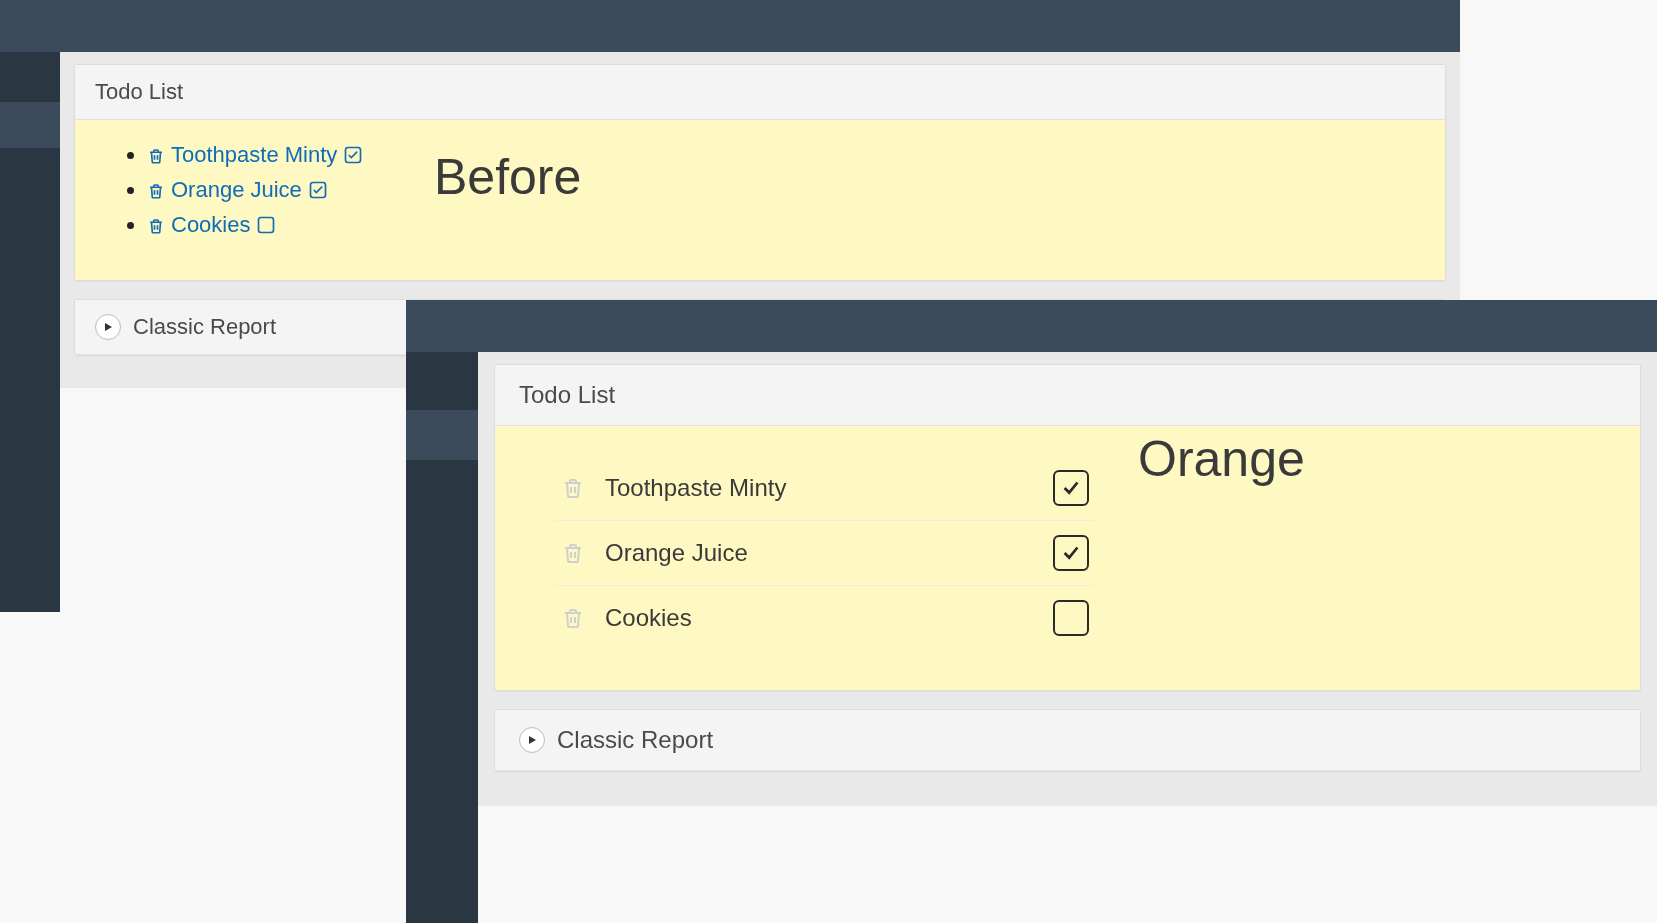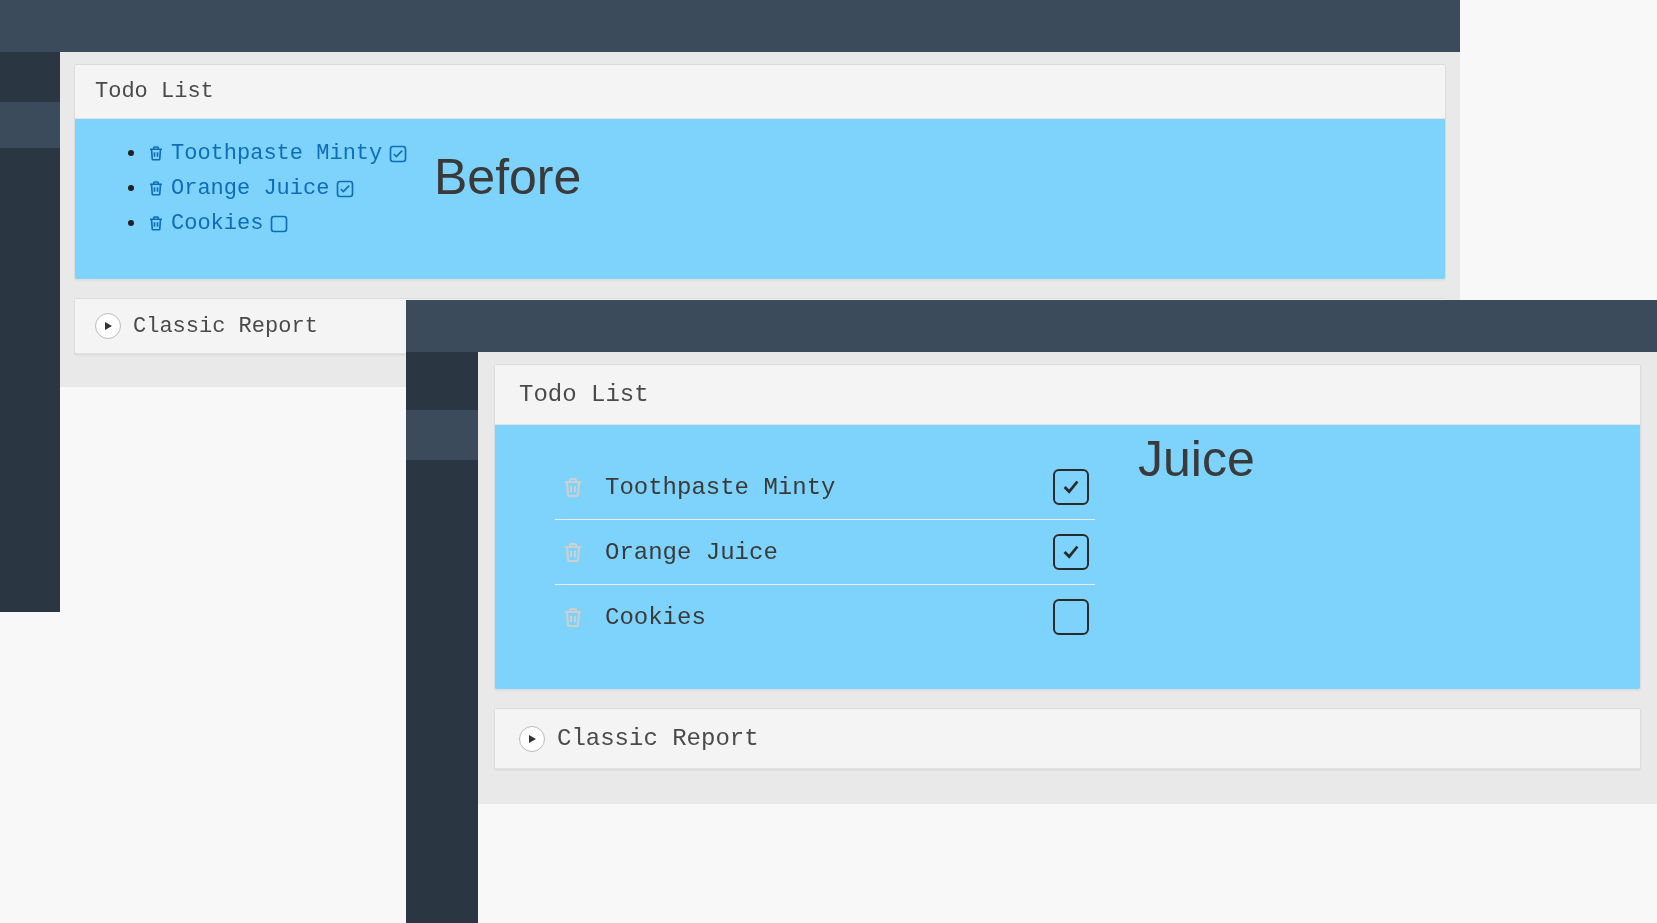--- a/index.html
+++ b/index.html
@@ -87,26 +87,25 @@
       position: absolute;
       left: 72px;
       top: 52px;
       width: 1179px;
       background: #e9e9e9;
       padding: 12px 16px 16px 16px;
     }
     
     
     .region {
-      background: #7dd3fc;
+      background: #fef9c3;
       border: 1px solid #dcdcdc;
       border-radius: 3px;
       margin-bottom: 18px;
       box-shadow: 0 1px 2px rgba(0,0,0,0.04);
-      font-family: Liberation Mono, monospace;
     }
     .region-header {
       background: #f4f4f4;
       border-bottom: 1px solid #e2e2e2;
       padding: 14px 20px;
       font-size: 22px;
       color: #4a4a4a;
       display: flex;
       align-items: center;
       gap: 12px;
@@ -378,13 +377,13 @@
           </svg>
         </span>
         <span>Classic Report</span>
       </div>
     </div>
 
   </div>
 </div>
 
 <div class="caption before-cap">Before</div>
-<div class="caption after-cap">Juice</div>
+<div class="caption after-cap">Orange</div>
 
 </body></html>

